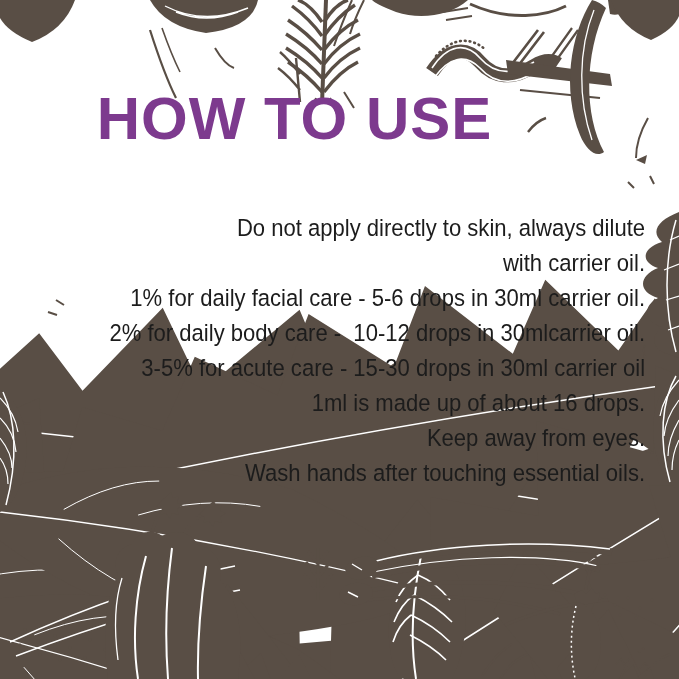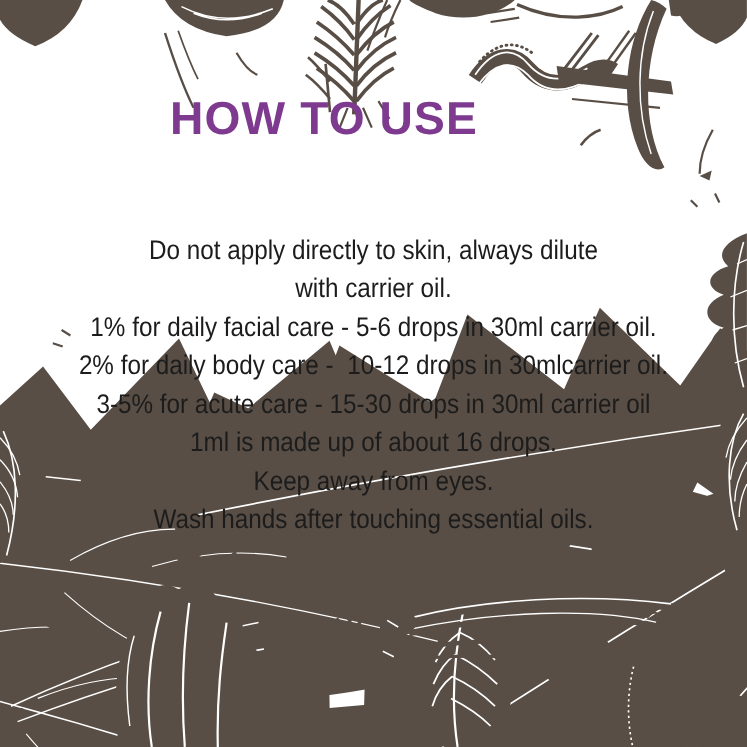--- a/index.html
+++ b/index.html
@@ -4,25 +4,25 @@
 <style>
   html,body{margin:0;padding:0;background:#fff;}
   #canvas{
     position:relative;width:679px;height:679px;overflow:hidden;
     background:#fff;font-family:"Liberation Sans",sans-serif;
   }
   .decor{position:absolute;left:0;top:0;z-index:0;color:var(--botanical,#594e45);}
   .decor path,.decor ellipse{vector-effect:non-scaling-stroke;}
   #title{
     position:absolute;left:0;top:84px;width:589px;z-index:2;
-    text-align:center;font-size:42px;font-weight:700;letter-spacing:1px;
+    text-align:center;font-size:60px;font-weight:700;letter-spacing:1px;
     color:var(--title-color,#7d3a8e);
   }
   #lines{
-    position:absolute;left:0;top:210px;width:679px;z-index:2;text-align:center;
+    position:absolute;left:0;top:210px;width:679px;z-index:2;text-align:right;
   }
   .body-line{
     width:679px;font-size:24.5px;line-height:35px;color:var(--body-color,#1c1c1c);
     white-space:pre;transform:scaleX(0.90);transform-origin:50% 50%;
   }
 </style>
 </head>
 <body>
 
 <div id="canvas">

